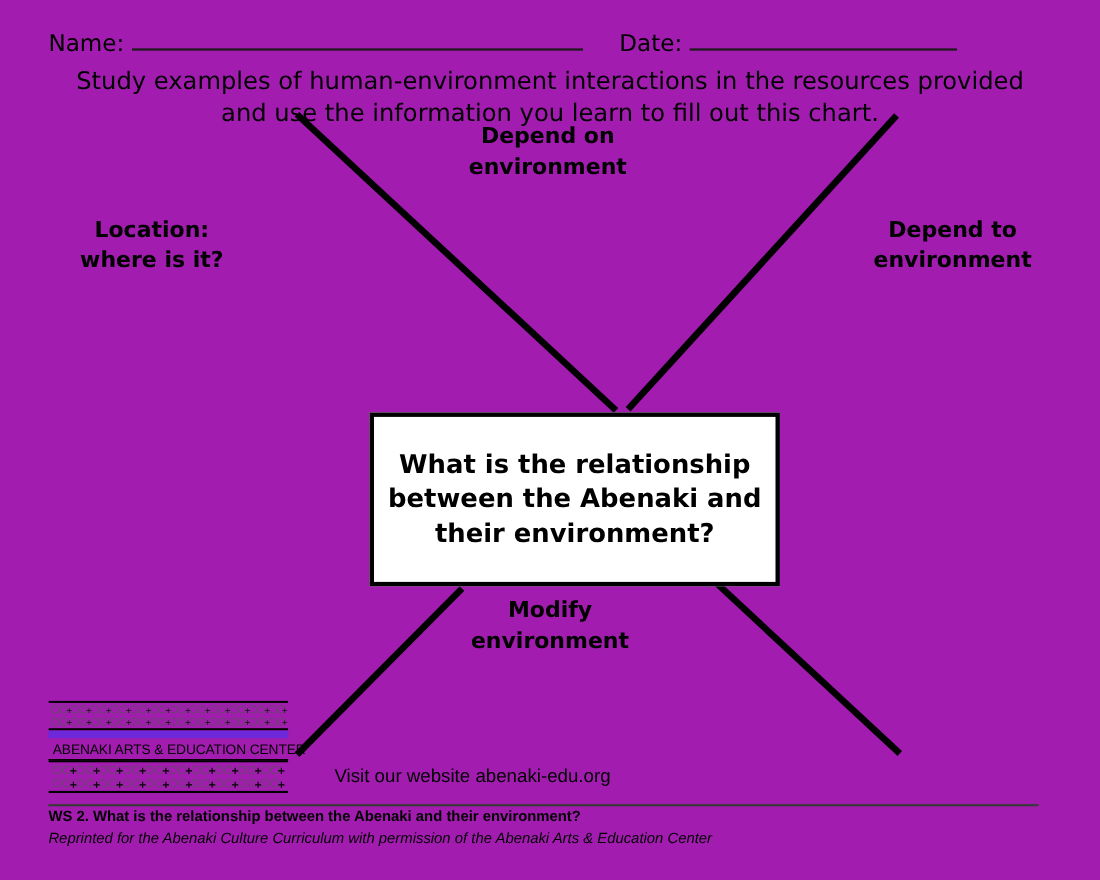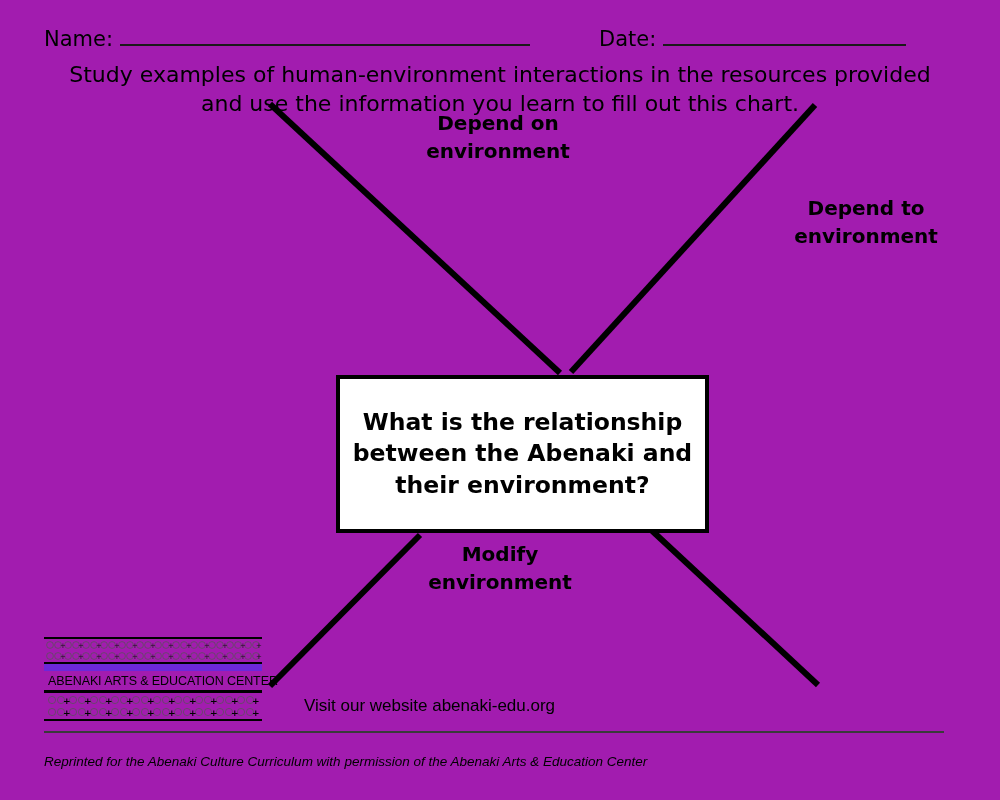--- a/index.html
+++ b/index.html
@@ -38,21 +38,21 @@
   .blank-line {
     border-bottom: 2px solid #1a1a1a;
     height: 20px;
     margin-left: 7px;
   }
   .blank-name { width: 410px; }
   .blank-date { width: 243px; }
   .date-group {
     display: flex;
     align-items: baseline;
-    margin-left: 69px;
+    margin-left: 33px;
   }
 
   
   .instructions {
     position: absolute;
     left: 60px;
     top: 60px;
     width: 880px;
     text-align: center;
     font-size: 22px;
@@ -184,20 +184,22 @@
     <line x1="270" y1="686" x2="420" y2="535" stroke="#000000" stroke-width="6" stroke-linecap="butt"></line>
     <line x1="818" y1="685" x2="648" y2="527" stroke="#000000" stroke-width="6" stroke-linecap="butt"></line>
   </svg>
 
   <div class="center-box">
     <div class="center-box-text">What is the relationship between the Abenaki and their environment?</div>
   </div>
 
   <div class="branch-label label-depend">Depend on
 environment</div>
+  <div class="branch-label label-location">Location:
+where is it?</div>
   <div class="branch-label label-adapt">Depend to
 environment</div>
   <div class="branch-label label-modify">Modify
 environment</div>
 
   <div class="logo">
     <svg class="logo-band" viewBox="0 0 218 27" preserveAspectRatio="none">
       <rect x="0" y="0" width="218" height="2" fill="#000"></rect>
       <rect x="0" y="25" width="218" height="2" fill="#000"></rect>
       <g stroke="#555" fill="none" stroke-width="0.7">
@@ -352,15 +354,16 @@
           <text x="166" y="25">+</text>
           <text x="187" y="25">+</text>
         <text x="208" y="25">+</text>
       </g>
     </svg>
   </div>
 
   <div class="website">Visit our website abenaki-edu.org</div>
 
   <div class="footer-rule"></div>
+  <div class="footer-title">WS 2. What is the relationship between the Abenaki and their environment?</div>
   <div class="footer-credit">Reprinted for the Abenaki Culture Curriculum with permission of the Abenaki Arts &amp; Education Center</div>
 
 </div>
 
 </body></html>

